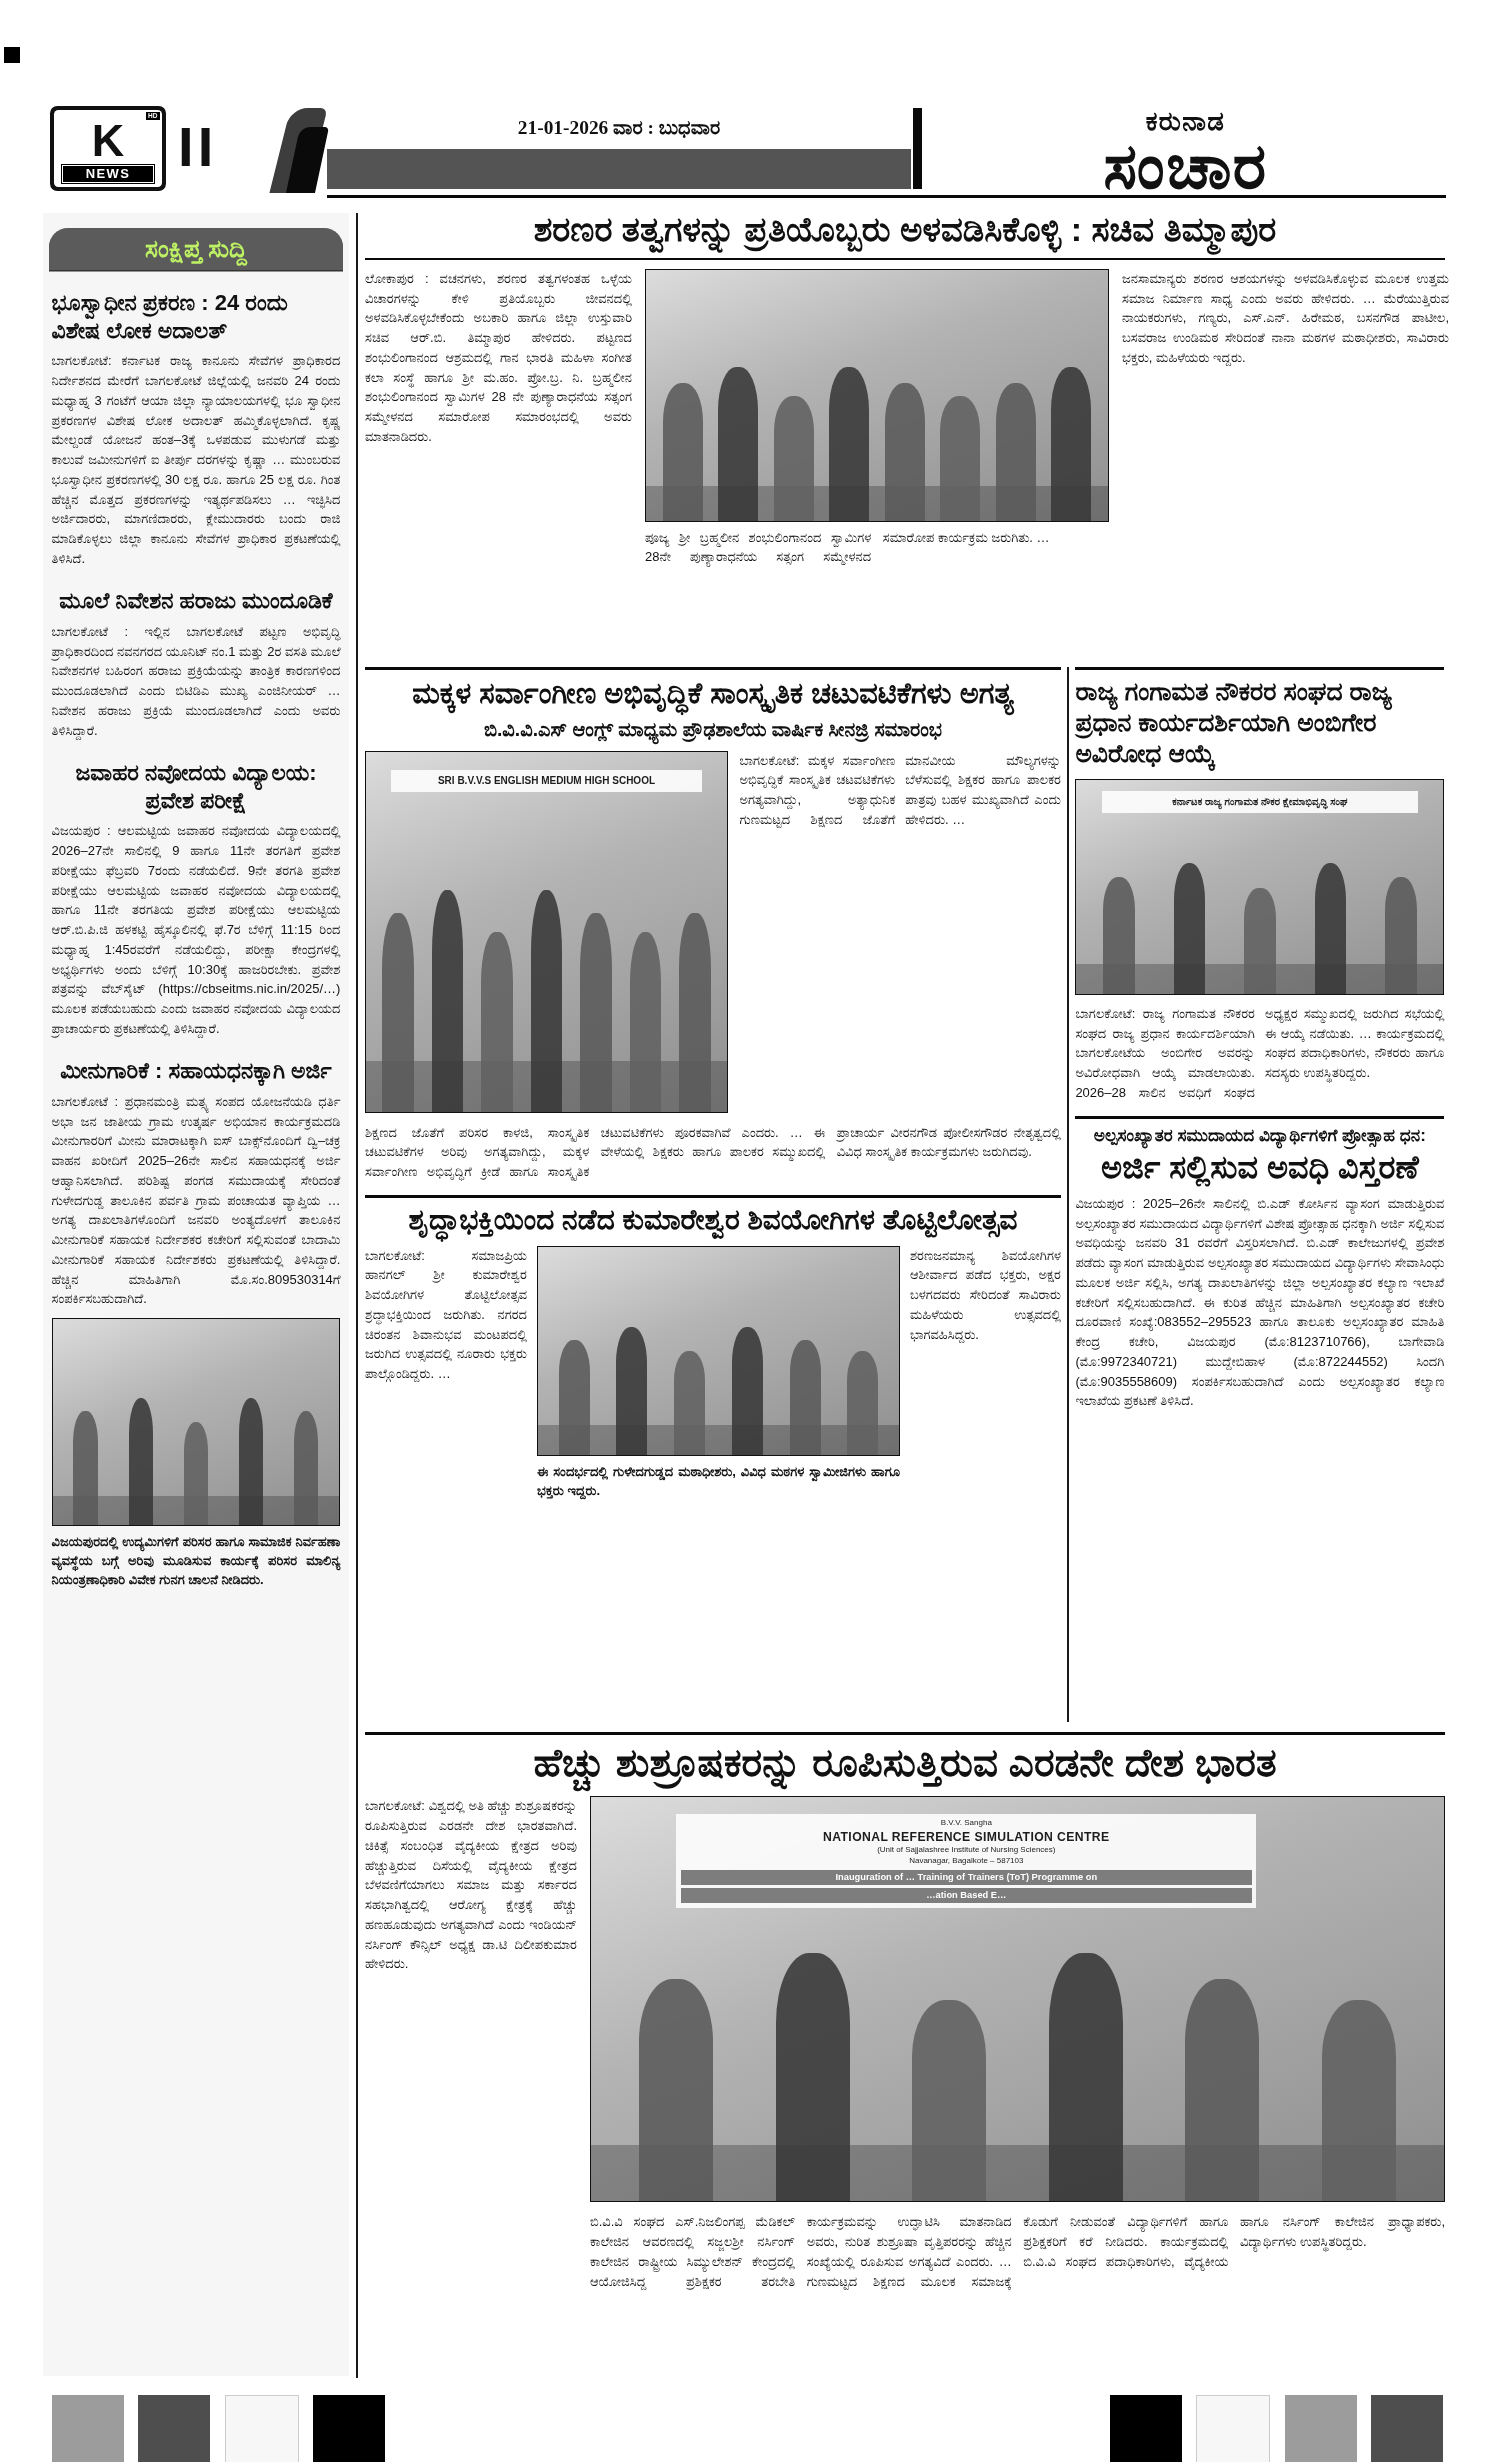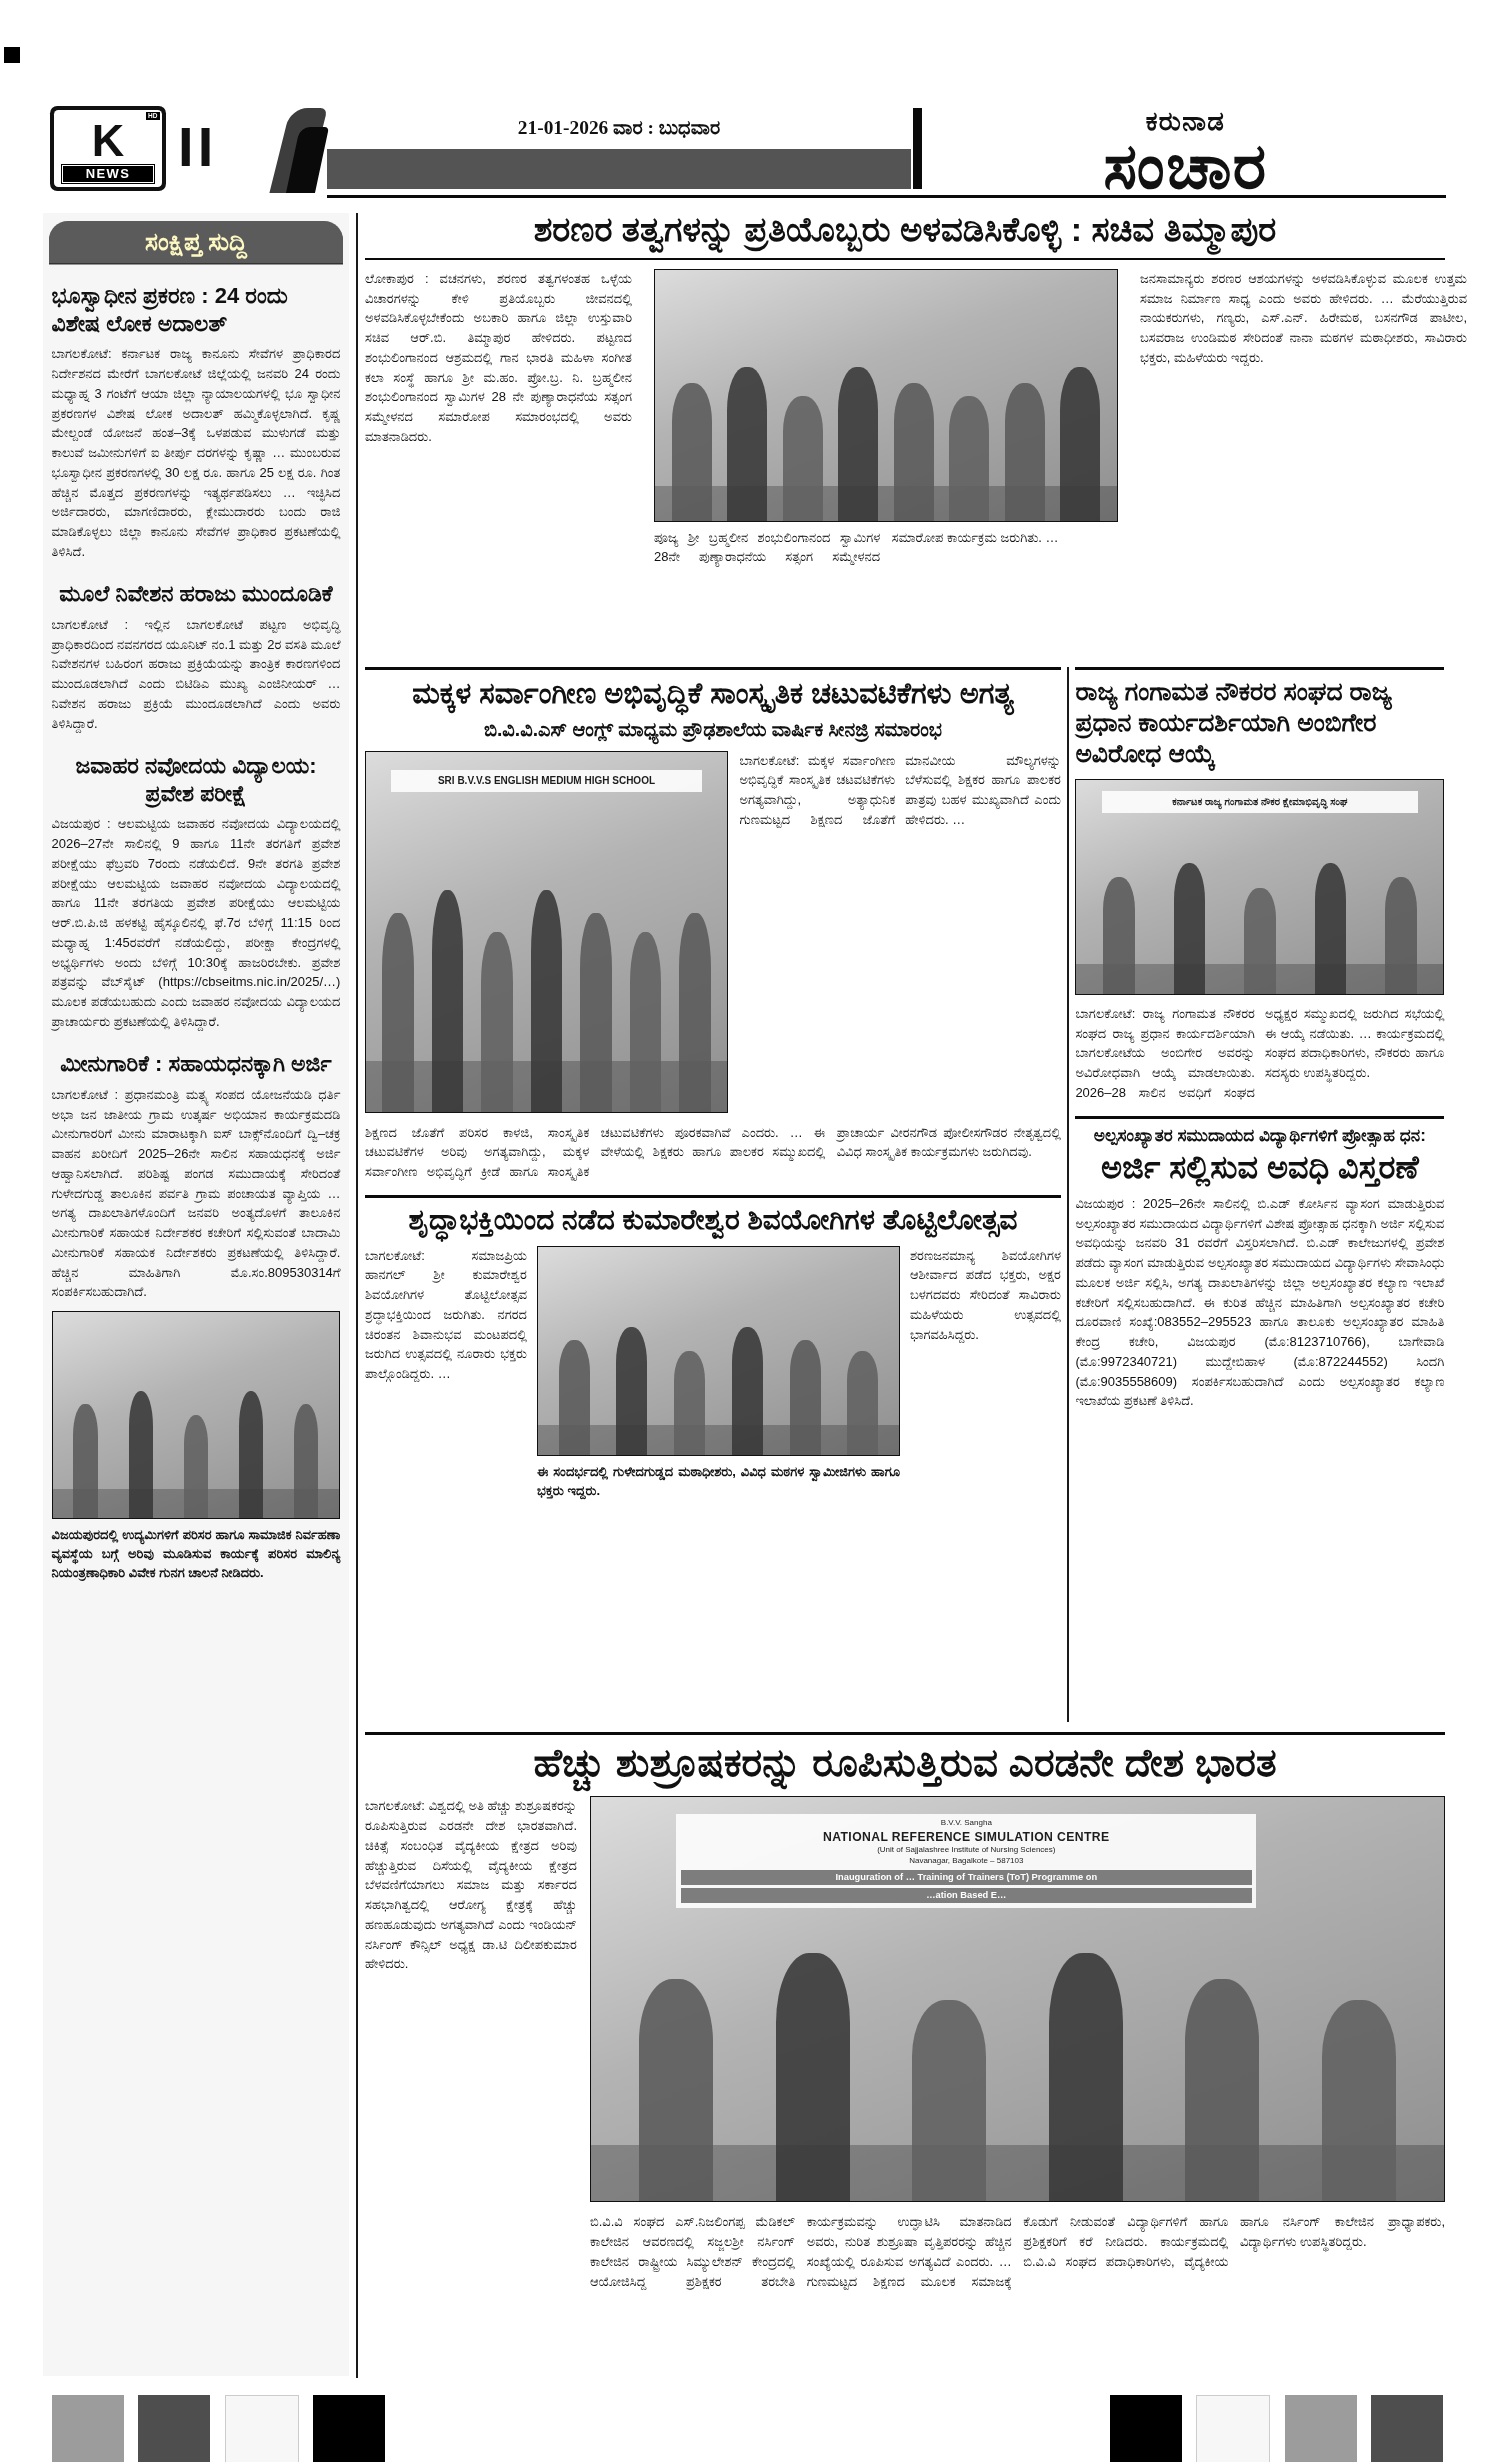--- a/index.html
+++ b/index.html
@@ -19,22 +19,22 @@
   .flag .f2{position:absolute;left:37px;top:18.7px;width:29px;height:66px;background:#0a0a0a;transform:skewX(-12deg);border-radius:10px 4.3px 0 0;}
   .date-line{left:327px;top:117px;width:584px;text-align:center;font-family:"Liberation Serif", serif;font-weight:700;font-size:19.4px;}
   .gray-bar{left:327px;top:149px;width:584px;height:40px;background:#545454;}
   .black-post{left:913px;top:108px;width:9.3px;height:81px;background:#0a0a0a;}
   .masthead{left:934px;top:106px;width:503px;text-align:center;}
   .masthead-kicker{font-size:26px;font-weight:800;letter-spacing:1.4px;}
   .masthead-title{font-size:63px;font-weight:900;line-height:.95;letter-spacing:1.4px;}
   .header-rule{left:327px;top:195px;width:1119px;height:2.9px;background:#0a0a0a;}
   
   .rail{left:43px;top:213px;width:306px;height:2163px;background:#f6f6f6;box-sizing:border-box;padding:0 8.6px;}
-  .rail-head{background:#5b5b5b;color:#fef9c3;text-align:center;font-size:24.4px;font-weight:800;
-             border-radius:18.7px 18.7px 0 0;padding:7.2px 0;margin:8px -2.9px;box-shadow:0 1.4px 0 #333;}
+  .rail-head{background:#5b5b5b;color:#bef264;text-align:center;font-size:24.4px;font-weight:800;
+             border-radius:18.7px 18.7px 0 0;padding:7.2px 0;margin:15px -2.9px;box-shadow:0 1.4px 0 #333;}
   .brief{margin-top:18.7px;}
   .brief-title{font-size:22px;font-weight:800;line-height:1.25;margin-bottom:7.2px;}
   .brief-title.centered{text-align:center;}
   .body-text{font-size:13px;line-height:1.52;text-align:justify;overflow-wrap:anywhere;white-space:pre-line;}
   .rail .body-text{font-size:13px;}
   .v-rule-main{left:356px;top:213px;width:2.2px;height:2165px;background:#1a1a1a;}
   
   .photo{position:relative;background:linear-gradient(160deg,#dcdcdc 0%,#b3b3b3 40%,#8f8f8f 100%);border:1.4px solid #111;overflow:hidden;box-sizing:border-box;}
   .photo::after{content:"";position:absolute;bottom:0;left:0;right:0;height:14%;background:rgba(35,35,35,.30);}
   .photo .banner{position:absolute;top:5%;left:7%;right:7%;background:rgba(252,252,252,.93);color:#1d1d1d;
@@ -46,21 +46,21 @@
   .people i{display:block;width:9%;background:#474747;border-radius:45% 45% 0 0/28% 28% 0 0;opacity:.88;}
   .people i:nth-child(odd){background:#5a5a5a;height:86%;}
   .people i:nth-child(even){height:96%;background:#383838;}
   .people i:nth-child(3n){height:78%;background:#616161;}
   .caption{font-size:13px;font-weight:700;line-height:1.45;text-align:justify;margin-top:7.2px;overflow-wrap:anywhere;}
   
   .lead{left:365px;top:210px;width:1080px;}
   .lead-headline{font-size:34px;font-weight:900;text-align:center;line-height:1.12;}
   .lead-subhead{font-size:21.6px;font-weight:800;text-align:center;margin-top:11.5px;}
   .lead-rule{height:2.2px;background:#0a0a0a;margin-top:10px;}
-  .lead-grid{display:grid;grid-template-columns:267px 464px 327px;column-gap:22px;margin-top:8.6px;}
+  .lead-grid{display:grid;grid-template-columns:267px 464px 327px;column-gap:13px;margin-top:8.6px;}
   .lead-right{grid-row:1/3;grid-column:3;}
   .lead-photo{height:253px;grid-column:2;grid-row:1;}
   .lead-under{grid-column:2;grid-row:2;column-count:2;column-gap:11.5px;margin-top:5.7px;}
   
   .mid{left:365px;top:667px;width:1080px;display:grid;grid-template-columns:696px 14.4px 369px;}
   .sec-rule{height:2.9px;background:#0a0a0a;margin-bottom:5.7px;}
   .v-rule-mid{width:2.2px;background:#1a1a1a;justify-self:center;height:1055px;}
   .h2{font-size:29px;font-weight:900;text-align:center;line-height:1.2;}
   .h2-sub{font-size:19.4px;font-weight:800;text-align:center;margin-top:7.2px;}
   .bvvs-grid{display:grid;grid-template-columns:363px 1fr;column-gap:11.5px;margin-top:10px;}

